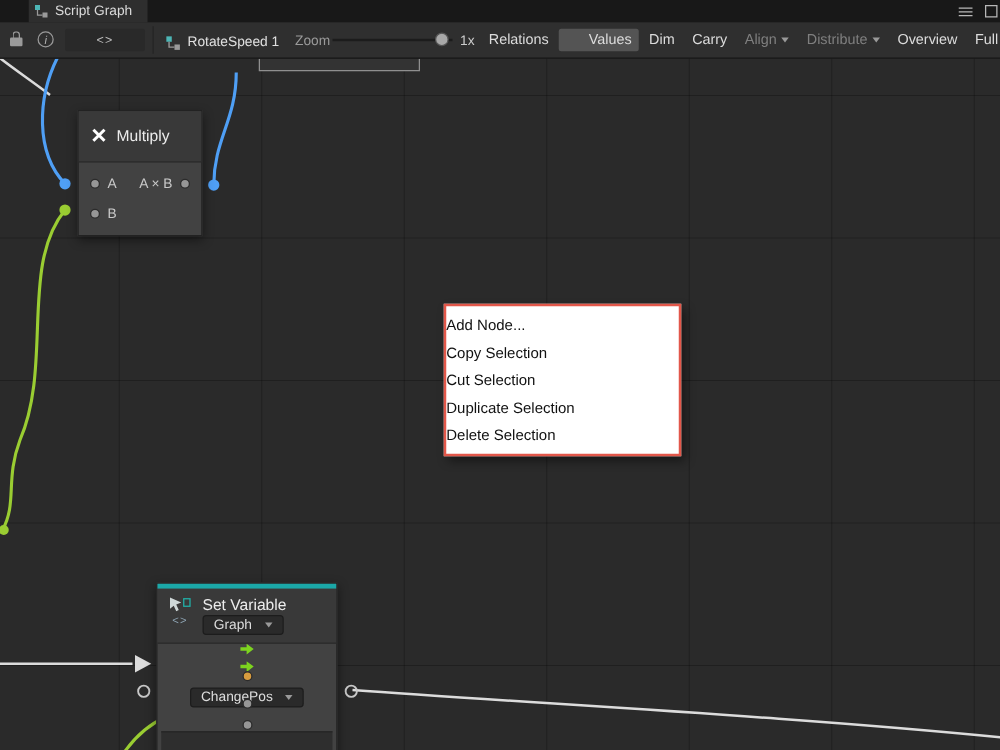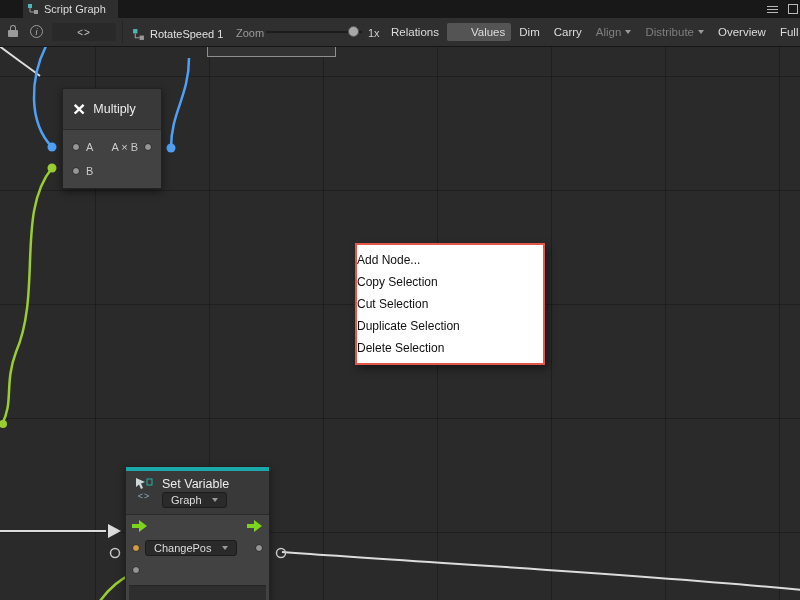--- a/index.html
+++ b/index.html
@@ -89,21 +89,21 @@
   .setvar{left:125px;top:466px;width:145px;height:140px;}
   .teal-strip{height:4px;background:var(--node-teal,#1ba8a8);}
   .sv-header{display:flex;gap:8px;padding:6px 8px;background:#393939;
     border-bottom:1px solid #2a2a2a;}
   .sv-icon{display:flex;flex-direction:column;align-items:center;gap:1px;width:20px;}
   .sv-icon-code{font-size:9px;color:#8fa6b6;letter-spacing:1px;}
   .sv-head-col{display:flex;flex-direction:column;gap:1px;}
   .pill{display:inline-flex;align-items:center;gap:6px;background:#2a2a2a;
     border:1px solid #1c1c1c;border-radius:3px;padding:1px 8px;font-size:11px;
     color:#dddddd;width:max-content;}
-  .sv-row{display:flex;align-items:center;height:22px;padding:0 6px;gap:5px;}
+  .sv-row{display:flex;align-items:center;height:22px;padding:0 6px;gap:5px;flex-direction:column;}
   .sv-row.flow{justify-content:space-between;}
   .flow-arrow polygon{fill:var(--flow-green,#7dd41f);}
   .sv-footer{height:14px;background:#2e2e2e;border-top:1px solid #242424;margin:4px 3px 0;}
 
   
   .context-menu{position:absolute;left:355px;top:243px;width:190px;background:#ffffff;
     border:2px solid var(--menu-border,#e2574a);box-shadow:3px 4px 8px rgba(0,0,0,.45);
     padding:4px 0;z-index:10;box-sizing:border-box;}
   .menu-item{height:22px;line-height:22px;font-size:12px;color:#111111;}
 </style>

